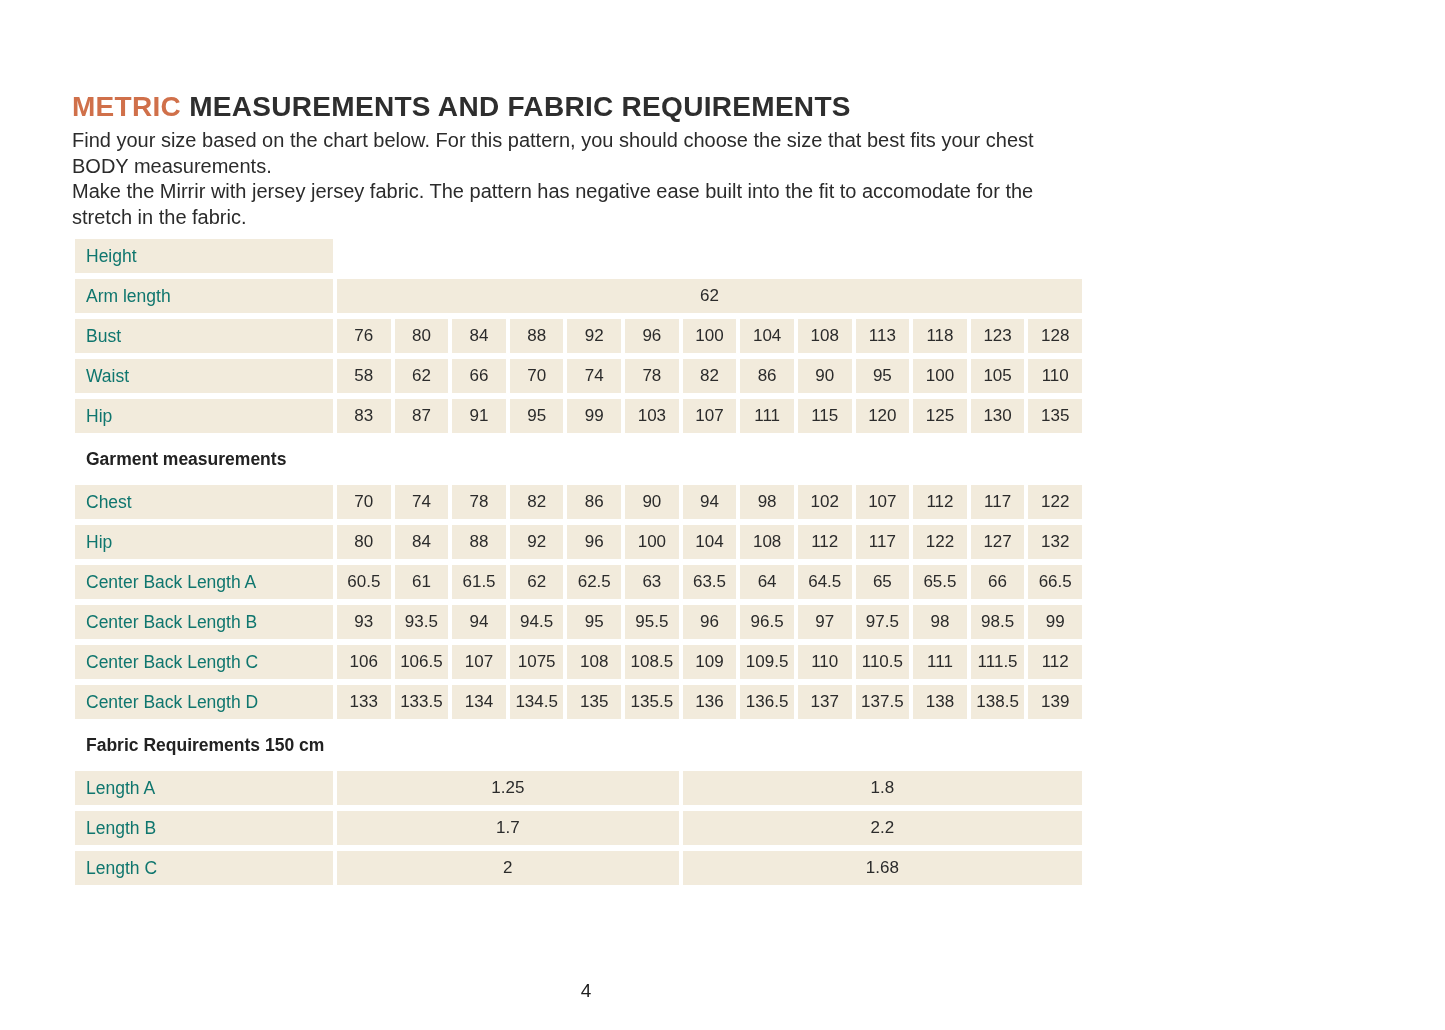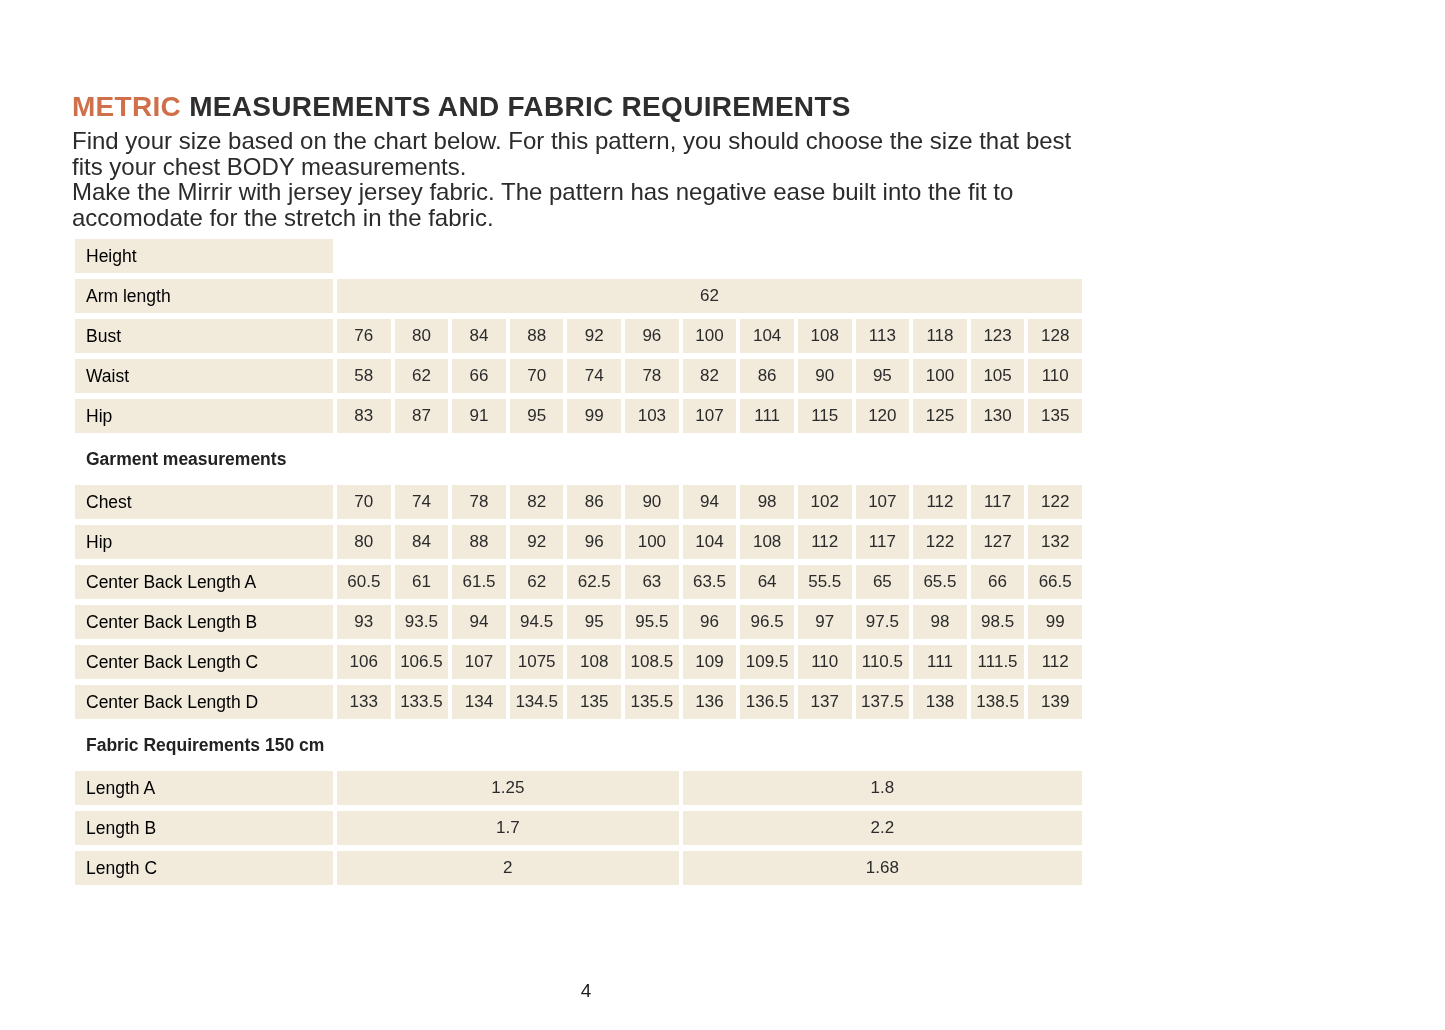--- a/index.html
+++ b/index.html
@@ -21,21 +21,21 @@
     margin: 0 0 6px 0;
     font-size: 28px;
     line-height: 30px;
     font-weight: bold;
     letter-spacing: 0.3px;
     color: #2e2e2e;
   }
   h1.title .accent { color: var(--accent, #d0704a); }
   p.intro {
     margin: 0;
-    font-size: 24px;
+    font-size: 20px;
     line-height: 25.5px;
     color: #2b2b2b;
   }
   .table { margin-left: 3px; margin-top: 9px; }
   .t-row {
     display: grid;
     grid-template-columns: 258px repeat(13, 1fr);
     column-gap: 4px;
     height: 34px;
     margin-bottom: 6px;
@@ -57,21 +57,21 @@
     font-size: 17.5px;
     color: #2b2b2b;
   }
   .label-cell {
     background: var(--cell-bg, #f2ebdc);
     display: flex;
     align-items: center;
     justify-content: flex-start;
     padding-left: 11px;
     font-size: 17.5px;
-    color: #000000;
+    color: #0f766e;
   }
   .cell {
     background: var(--cell-bg, #f2ebdc);
     display: flex;
     align-items: center;
     justify-content: center;
     font-size: 17px;
     color: #2b2b2b;
   }
   .span-all  { grid-column: 2 / 15; }
@@ -198,21 +198,21 @@
         <div class="t-row">
           <div class="label-cell">Center Back Length A</div>
           <div class="cell">60.5</div>
           <div class="cell">61</div>
           <div class="cell">61.5</div>
           <div class="cell">62</div>
           <div class="cell">62.5</div>
           <div class="cell">63</div>
           <div class="cell">63.5</div>
           <div class="cell">64</div>
-          <div class="cell">55.5</div>
+          <div class="cell">64.5</div>
           <div class="cell">65</div>
           <div class="cell">65.5</div>
           <div class="cell">66</div>
           <div class="cell">66.5</div>
         </div>
         <div class="t-row">
           <div class="label-cell">Center Back Length B</div>
           <div class="cell">93</div>
           <div class="cell">93.5</div>
           <div class="cell">94</div>

